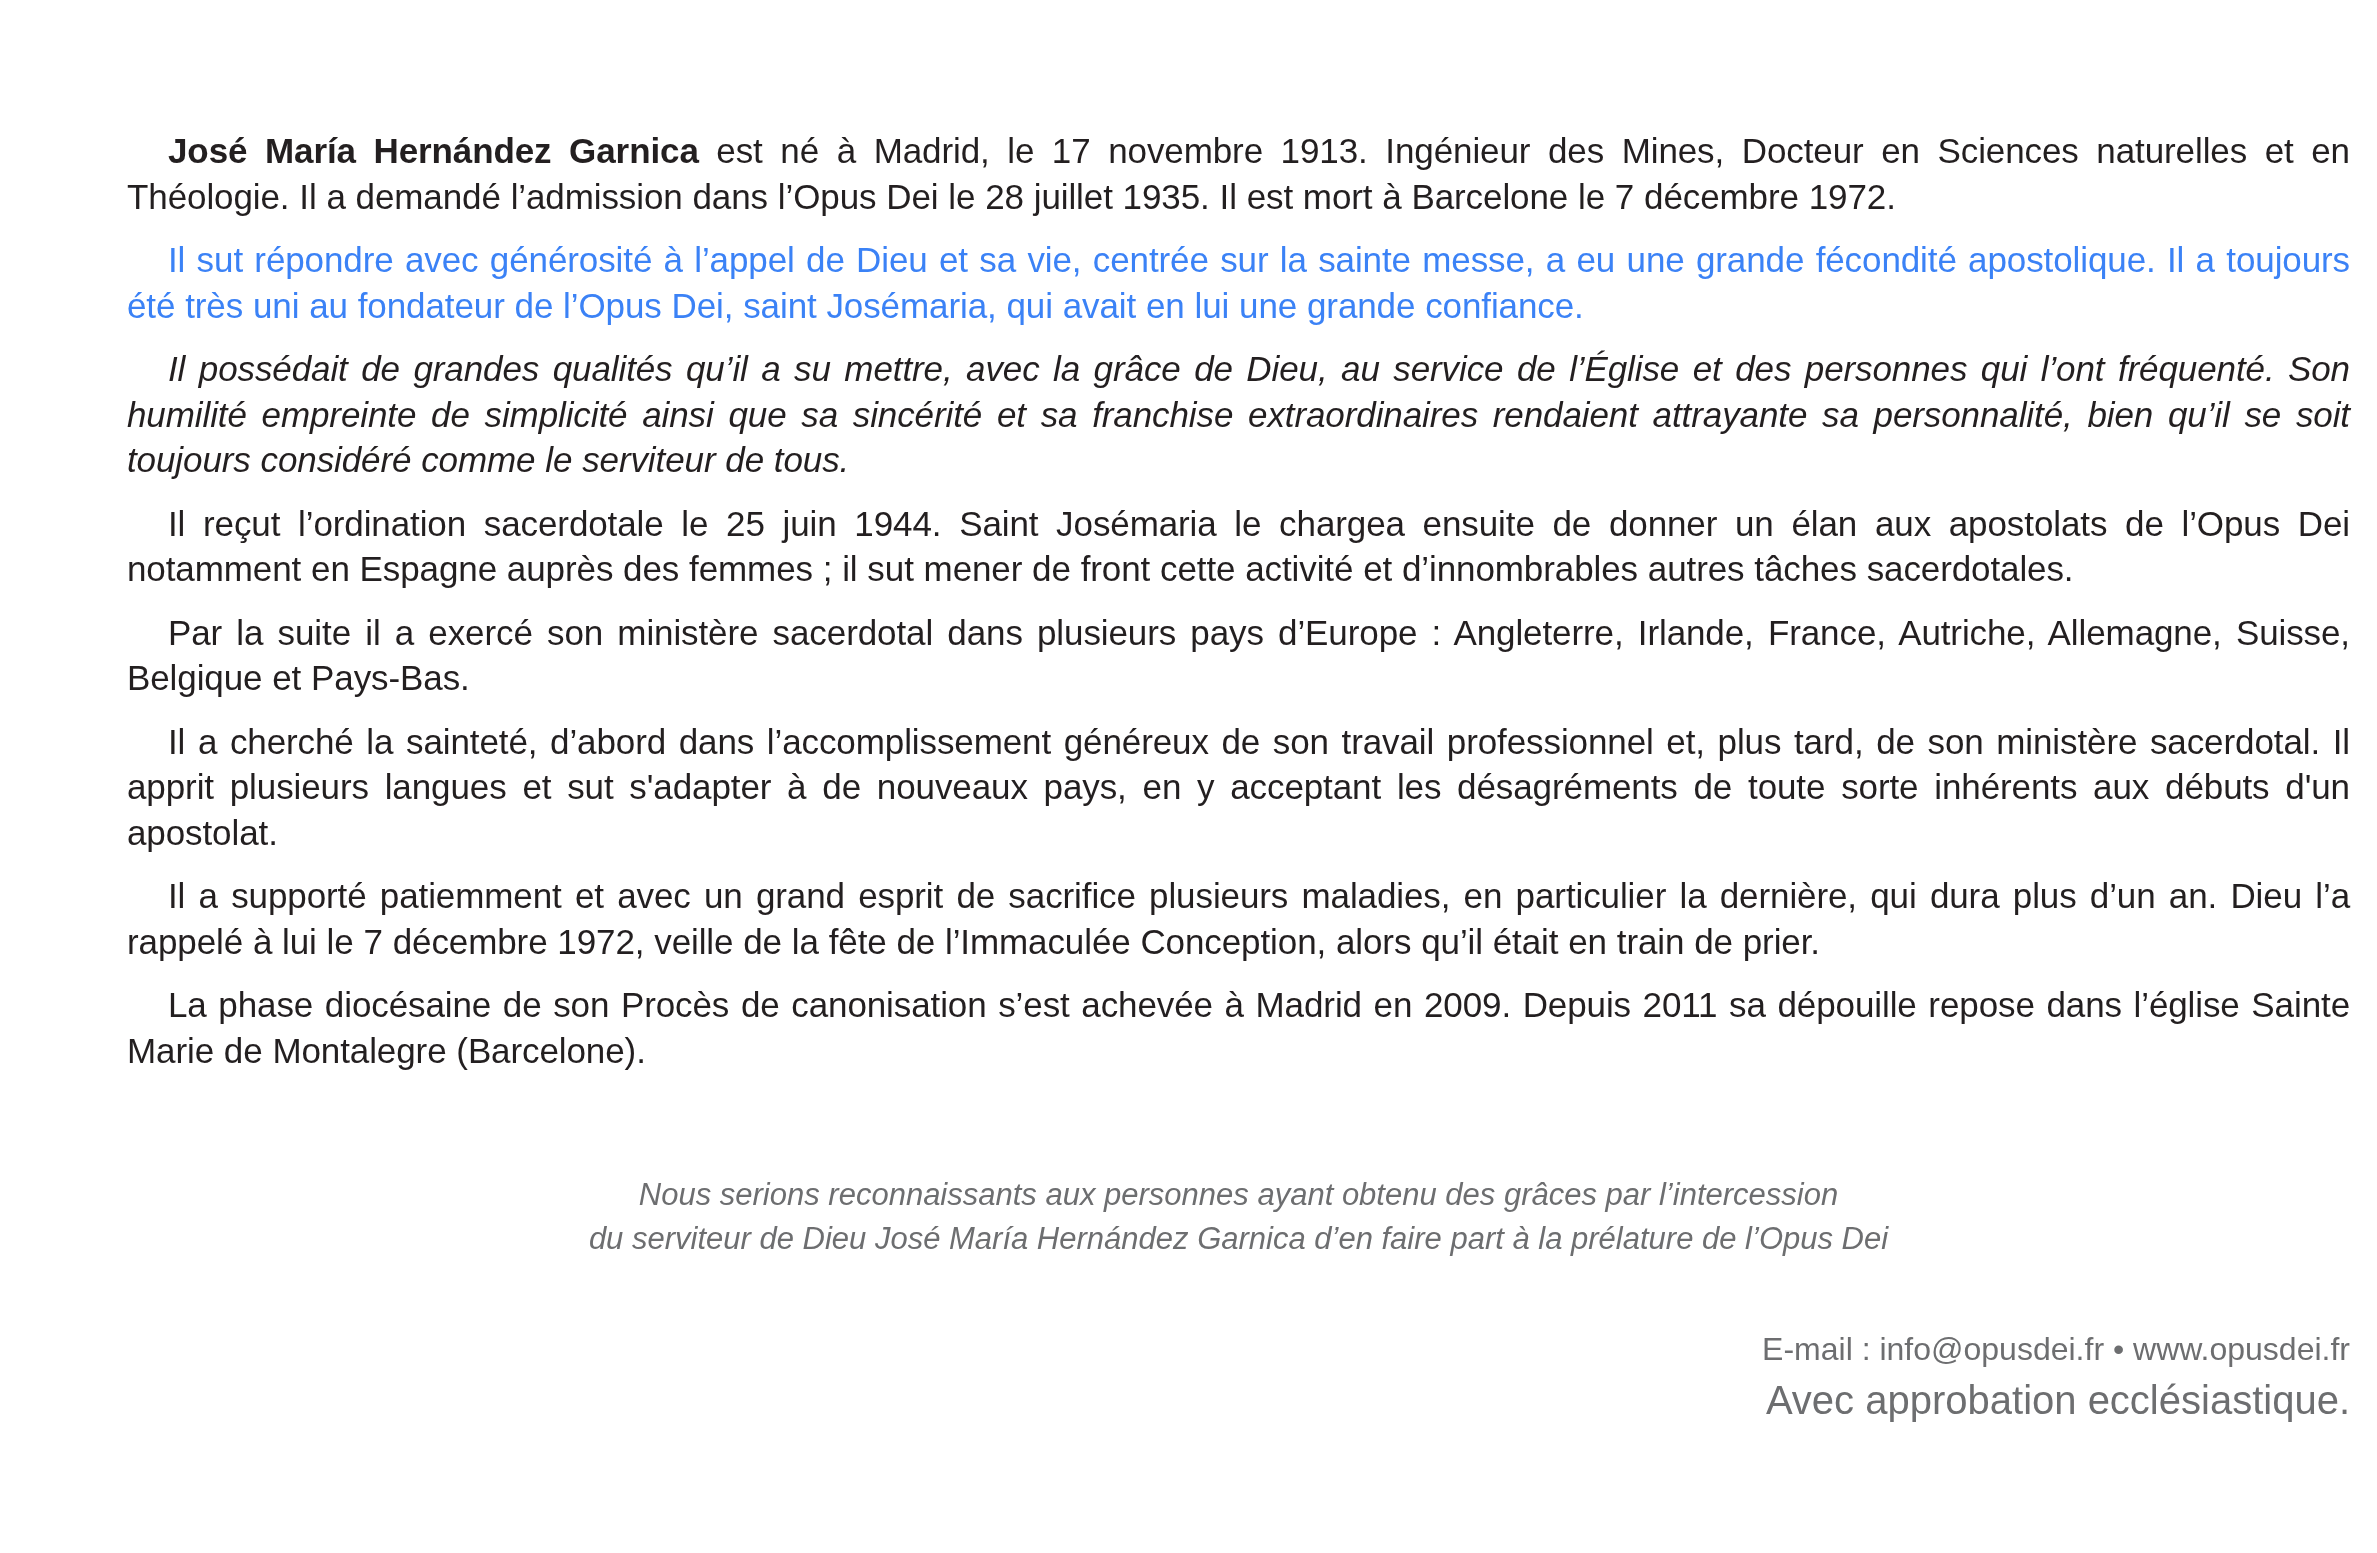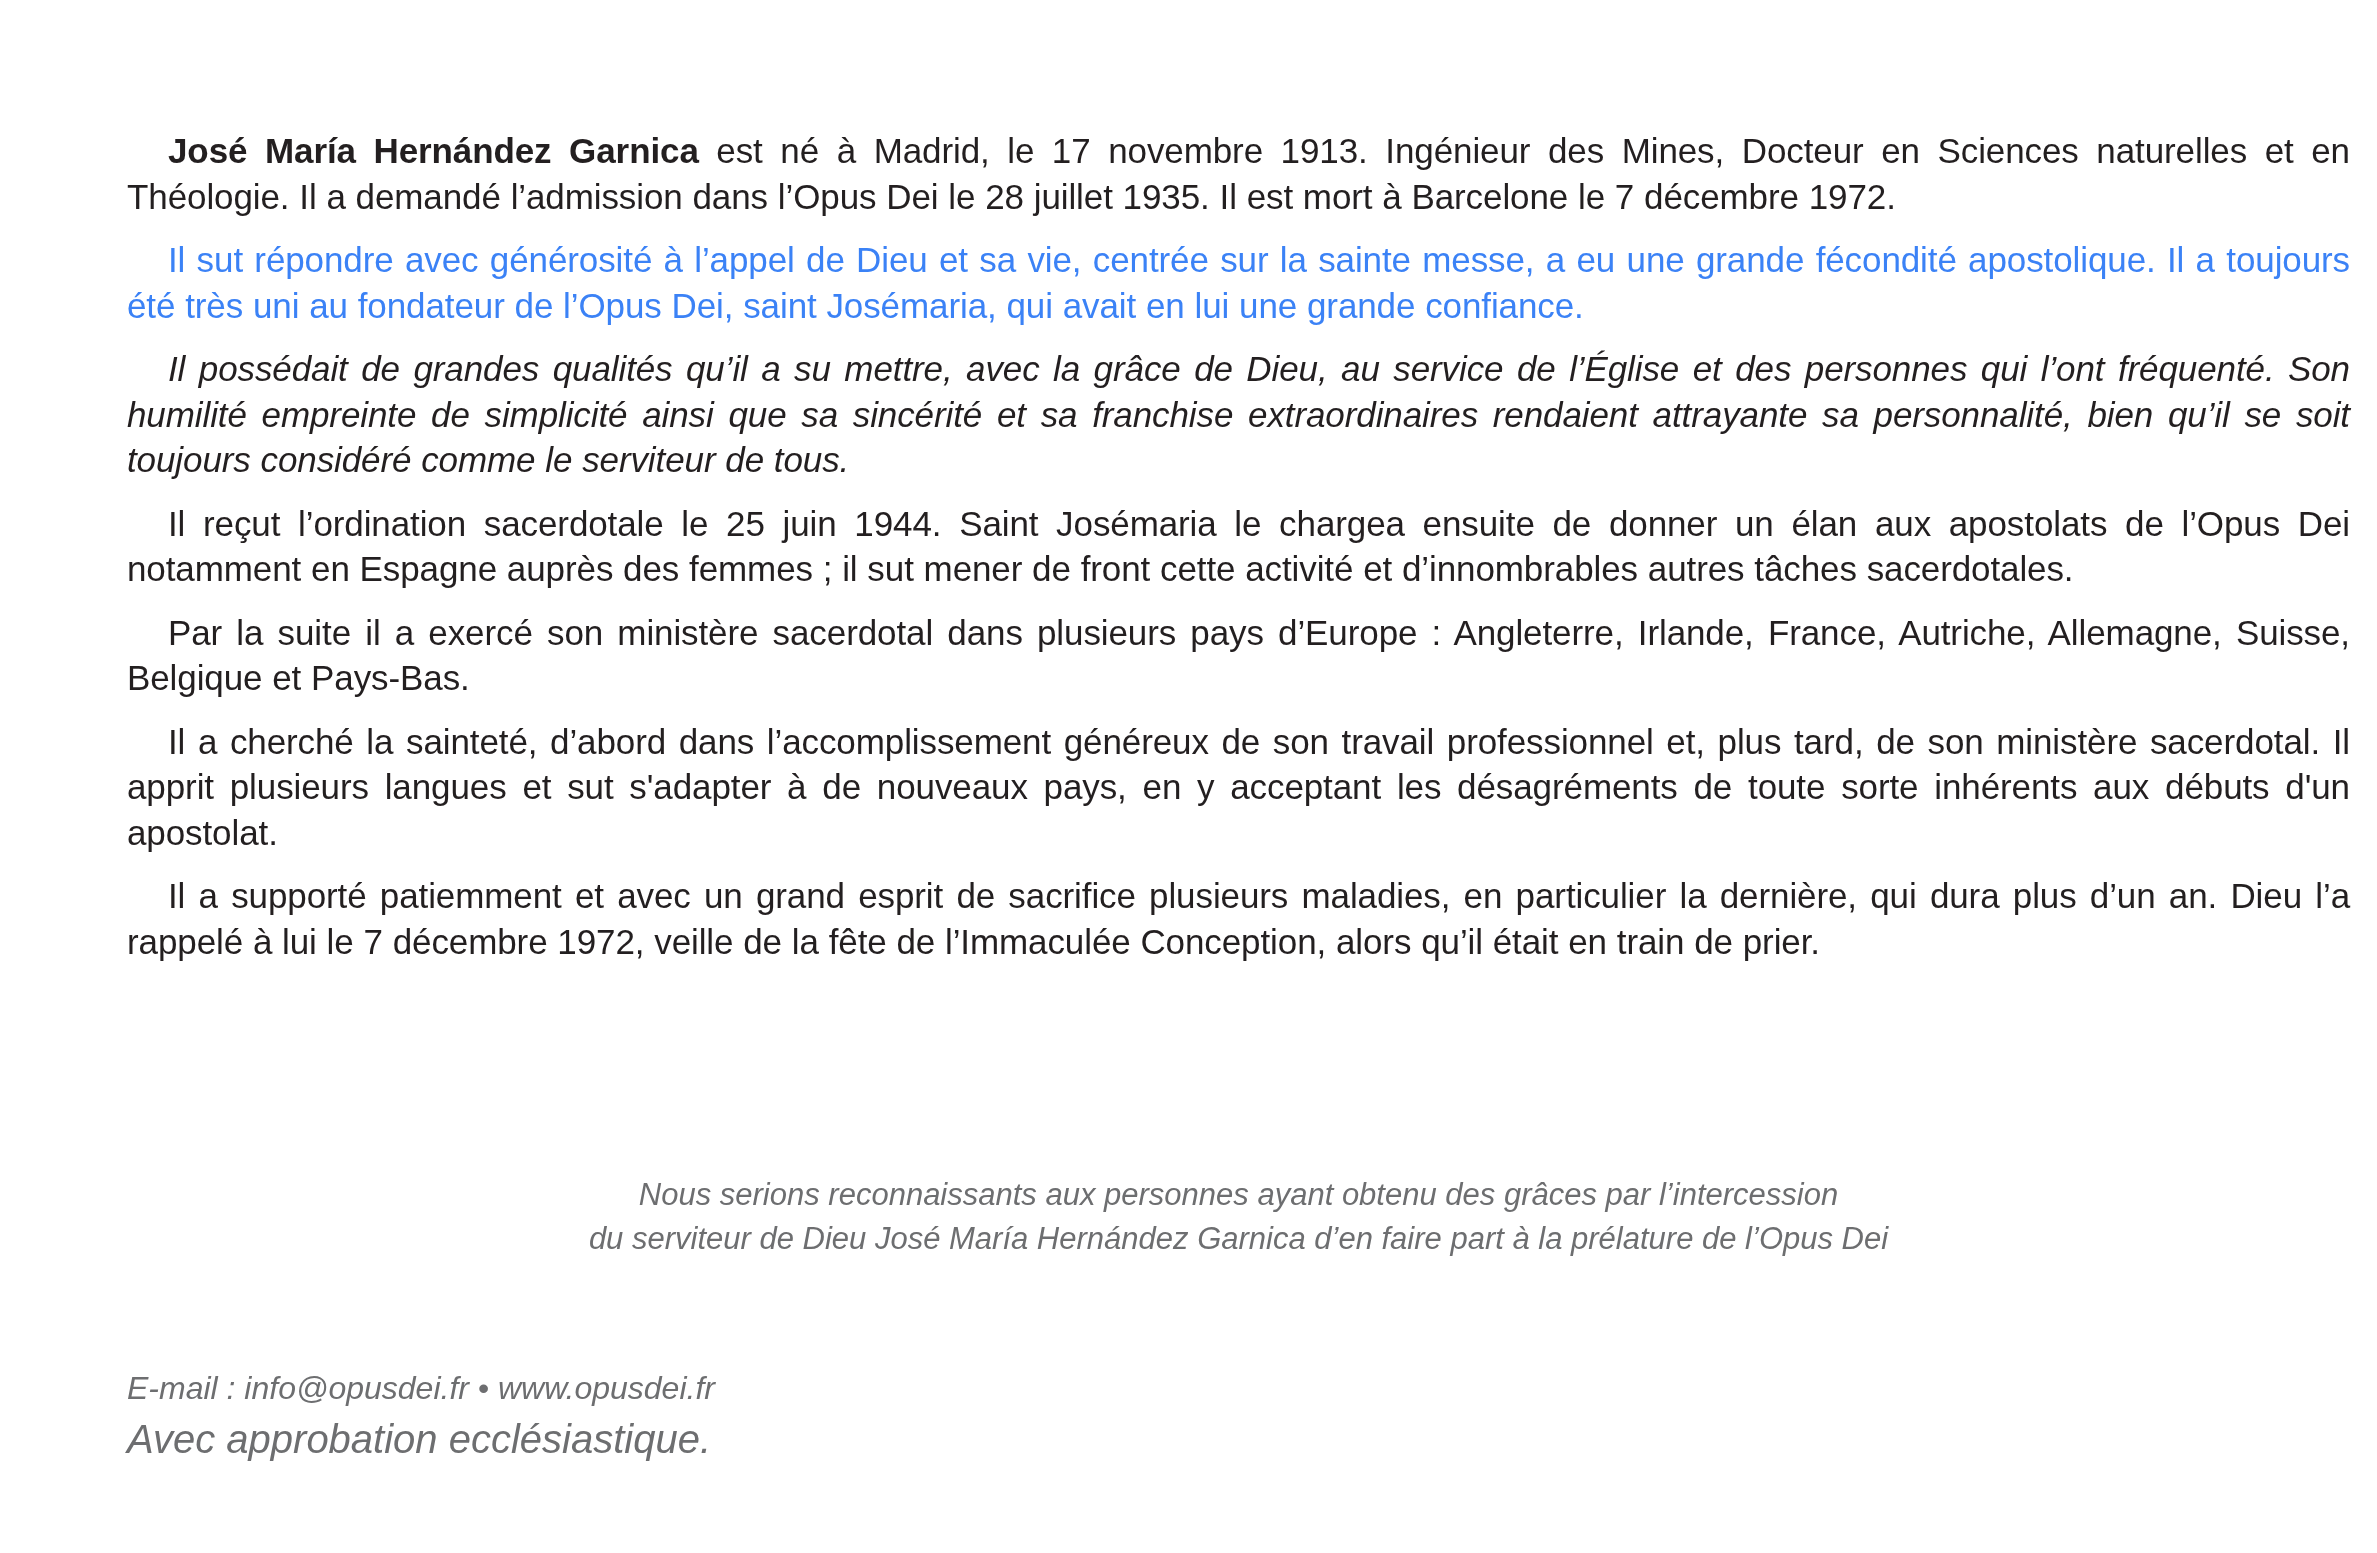--- a/index.html
+++ b/index.html
@@ -68,25 +68,24 @@
 
   .foot-line {
     font-size: 31px;
     line-height: 1.42;
     white-space: nowrap;
   }
 
   #footer-contact {
     position: absolute;
     left: 127px;
-    top: 1366px;
+    top: 1327px;
     width: 2223px;
-    text-align: left;
+    text-align: right;
     color: #6d6e70;
-    font-style: italic;
   }
 
   .contact-line {
     font-size: 32px;
     line-height: 1.40;
     white-space: nowrap;
   }
   .approval-line {
     font-size: 40px;
     line-height: 1.42;
@@ -107,20 +106,21 @@
     <p class="para justify-all" style="color: rgb(35, 31, 32); font-style: italic;">Il possédait de grandes qualités qu’il a su mettre, avec la grâce de Dieu, au service de l’Église et des personnes qui l’ont fréquenté. Son humilité empreinte de simplicité ainsi que sa sincérité et sa franchise extraordinaires rendaient attrayante sa personnalité, bien qu’il se soit toujours considéré comme le serviteur de tous.</p>
 
     <p class="para justify-all" style="color: rgb(35, 31, 32);">Il reçut l’ordination sacerdotale le 25 juin 1944. Saint Josémaria le chargea ensuite de donner un élan aux apostolats de l’Opus Dei notamment en Espagne auprès des femmes ; il sut mener de front cette activité et d’innombrables autres tâches sacerdotales.</p>
 
     <p class="para justify-all" style="color: rgb(35, 31, 32);">Par la suite il a exercé son ministère sacerdotal dans plusieurs pays d’Europe : Angleterre, Irlande, France, Autriche, Allemagne, Suisse, Belgique et Pays-Bas.</p>
 
     <p class="para justify-all" style="color: rgb(35, 31, 32);">Il a cherché la sainteté, d’abord dans l’accomplissement généreux de son travail professionnel et, plus tard, de son ministère sacerdotal. Il apprit plusieurs langues et sut s'adapter à de nouveaux pays, en y acceptant les désagréments de toute sorte inhérents aux débuts d'un apostolat.</p>
 
     <p class="para justify-all" style="color: rgb(35, 31, 32);">Il a supporté patiemment et avec un grand esprit de sacrifice plusieurs maladies, en particulier la dernière, qui dura plus d’un an. Dieu l’a rappelé à lui le 7 décembre 1972, veille de la fête de l’Immaculée Conception, alors qu’il était en train de prier.</p>
 
+    <p class="para justify-all" style="color: rgb(35, 31, 32);">La phase diocésaine de son Procès de canonisation s’est achevée à Madrid en 2009. Depuis 2011 sa dépouille repose dans l’église Sainte Marie de Montalegre (Barcelone).</p>
 
   </div>
 
   <div id="footer-block" style="color: rgb(109, 110, 112);">
     <div class="foot-line">Nous serions reconnaissants aux personnes ayant obtenu des grâces par l’intercession</div>
     <div class="foot-line">du serviteur de Dieu José María Hernández Garnica d’en faire part à la prélature de l’Opus Dei</div>
   </div>
 
   <div id="footer-contact" style="color: rgb(109, 110, 112);">
     <div class="contact-line">E-mail : info@opusdei.fr • www.opusdei.fr</div>

